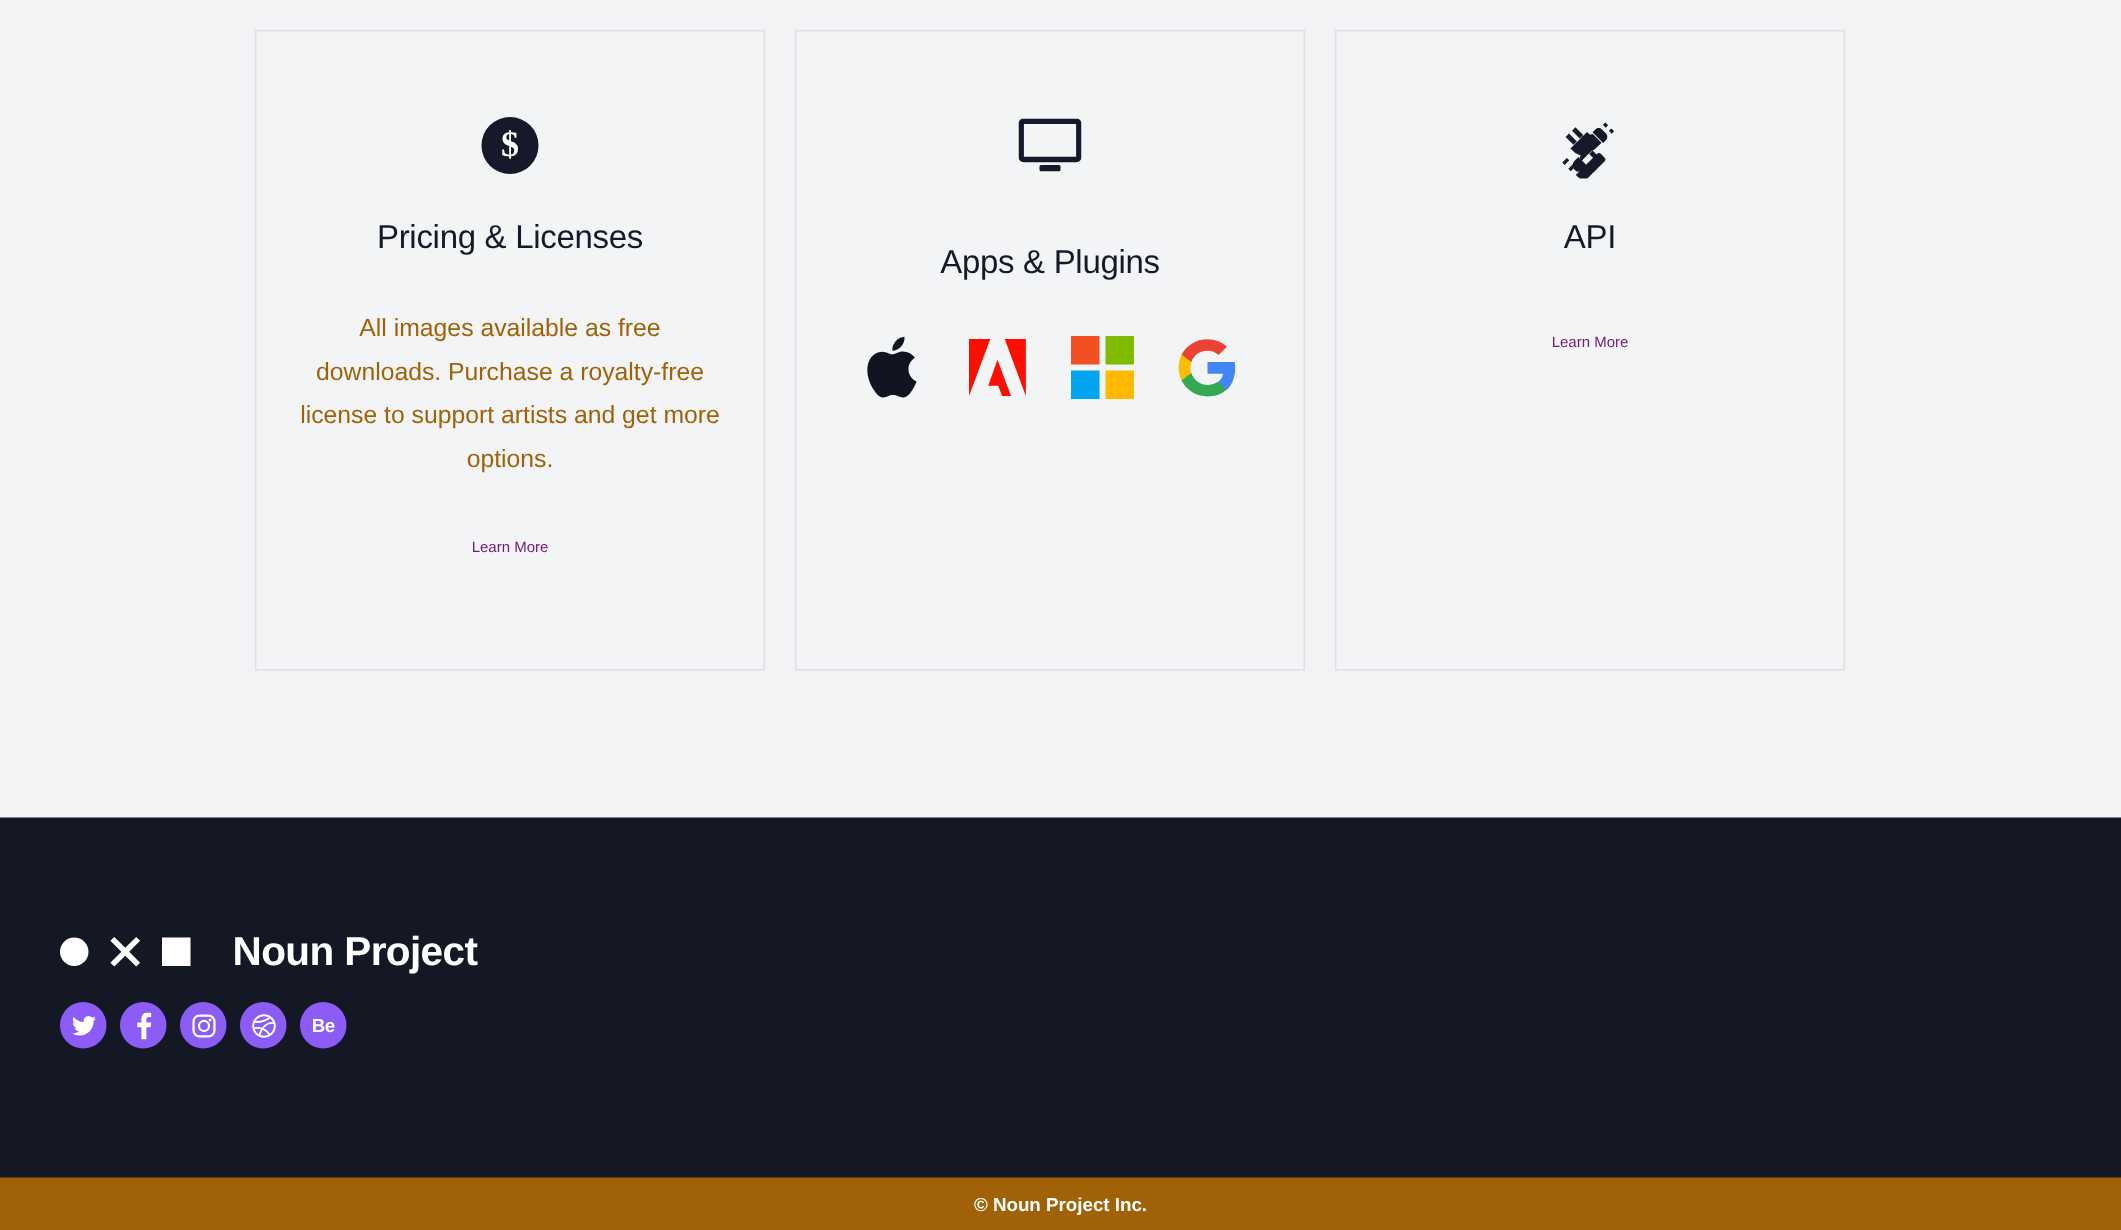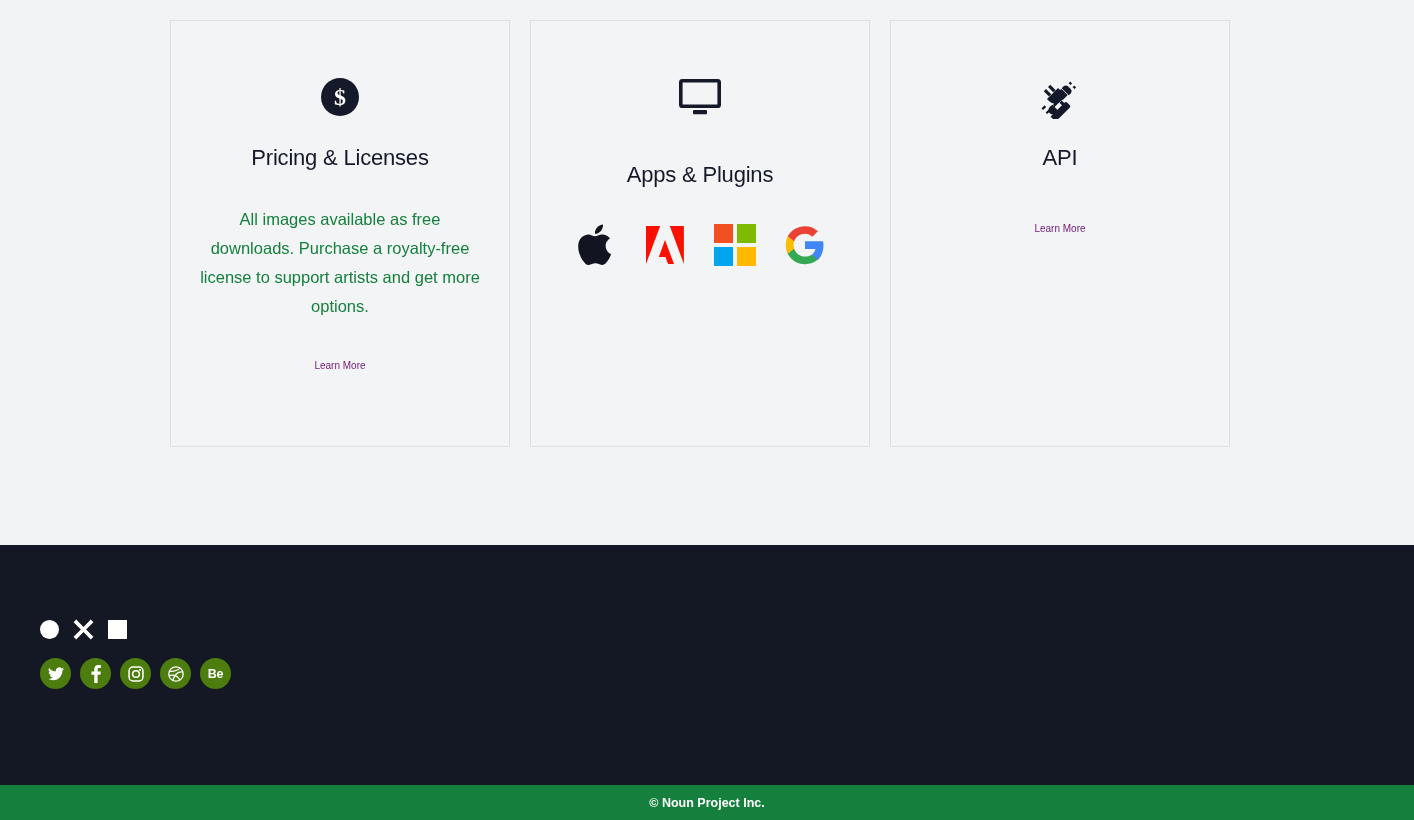--- a/index.html
+++ b/index.html
@@ -50,21 +50,21 @@
     font-size: 22px;
     font-weight: 400;
     color: #15192a;
     letter-spacing: -0.2px;
     margin: 13px;
     text-align: center;
   }
   .card-body {
     font-size: 16.5px;
     line-height: 29px;
-    color: #15803d;
+    color: #a16207;
     text-align: center;
     margin: 0;
     padding: 0 4px;
   }
   .card--a .card-title { margin-top: 2px; }
   .card--a .card-body { margin-top: 21px; }
   .card--b .card-icon { margin-bottom: 28px; }
   .card--b .card-body { margin-top: 23px; }
   .card--c .card-title { margin-top: 2px; }
   .card--c .card-body { margin-top: 21px; }
@@ -111,32 +111,32 @@
   .logo-text {
     margin-left: 28px;
     color: #ffffff;
     font-size: 27px;
     font-weight: 700;
     letter-spacing: -0.4px;
   }
   .socials { display: flex; gap: 9px; margin-top: 18px; }
   .social {
     width: 31px; height: 31px; border-radius: 50%;
-    background: #4d7c0f;
+    background: #8b5cf6;
     display: flex; align-items: center; justify-content: center;
     cursor: pointer;
   }
   .social svg { display: block; }
   .social .be-text { color: #ffffff; font-size: 12.5px; font-weight: 700; letter-spacing: -0.3px; }
 
   .footer-bottom {
     position: absolute;
     left: 0; right: 0; bottom: 0;
     height: 35px;
-    background: #15803d;
+    background: #a16207;
     display: flex;
     align-items: center;
     justify-content: center;
   }
   .copyright { color: #ffffff; font-size: 12.5px; font-weight: 700; }
 
   .dollar-badge {
     width: 38px; height: 38px; border-radius: 50%;
     background: #15192a;
     display: flex; align-items: center; justify-content: center;
@@ -247,20 +247,21 @@
         <div class="logo-row">
           <span class="logo-marks">
             <span class="mark-circle"></span>
             <span class="mark-x">
               <svg width="21" height="21" viewBox="0 0 21 21" aria-hidden="true">
                 <path d="M3.2 0.6L10.5 7.9 17.8 0.6 20.4 3.2 13.1 10.5 20.4 17.8 17.8 20.4 10.5 13.1 3.2 20.4 0.6 17.8 7.9 10.5 0.6 3.2z" fill="#ffffff"></path>
               </svg>
             </span>
             <span class="mark-square"></span>
           </span>
+          <span class="logo-text">Noun Project</span>
         </div>
 
         <div class="socials">
           <a class="social">
             <svg width="16" height="14" viewBox="0 0 24 20" aria-hidden="true">
               <path fill="#ffffff" d="M24 2.4a9.8 9.8 0 0 1-2.83.78A4.94 4.94 0 0 0 23.34.38a9.86 9.86 0 0 1-3.13 1.2A4.92 4.92 0 0 0 11.8 6.03a13.96 13.96 0 0 1-10.14-5.14 4.92 4.92 0 0 0 1.52 6.57A4.9 4.9 0 0 1 .96 6.84v.06a4.92 4.92 0 0 0 3.95 4.83 4.94 4.94 0 0 1-2.22.08 4.93 4.93 0 0 0 4.6 3.42A9.88 9.88 0 0 1 0 17.3a13.94 13.94 0 0 0 7.55 2.2c9.06 0 14.01-7.5 14.01-14v-.64A10 10 0 0 0 24 2.4z"></path>
             </svg>
           </a>
           <a class="social">
             <svg width="10" height="18" viewBox="0 0 10 18" aria-hidden="true">

